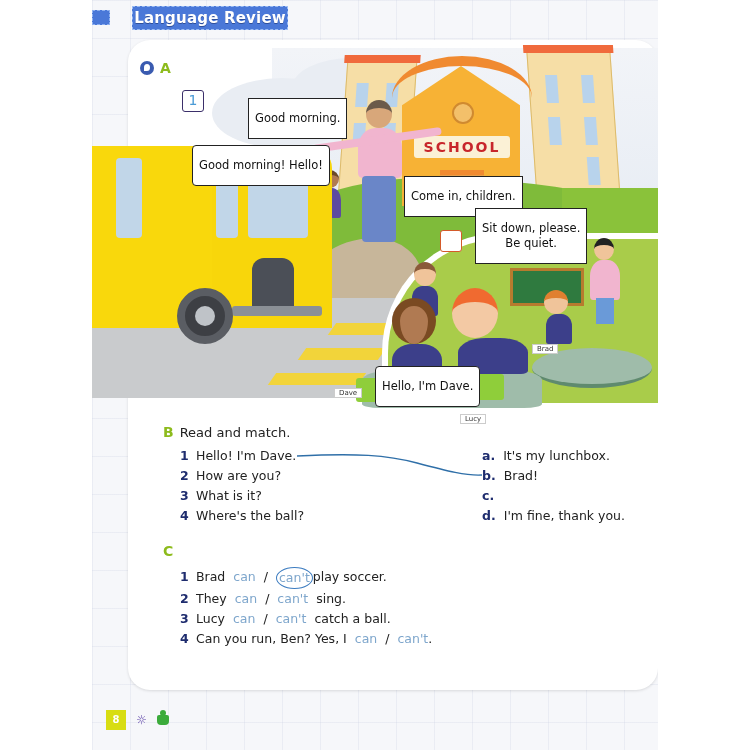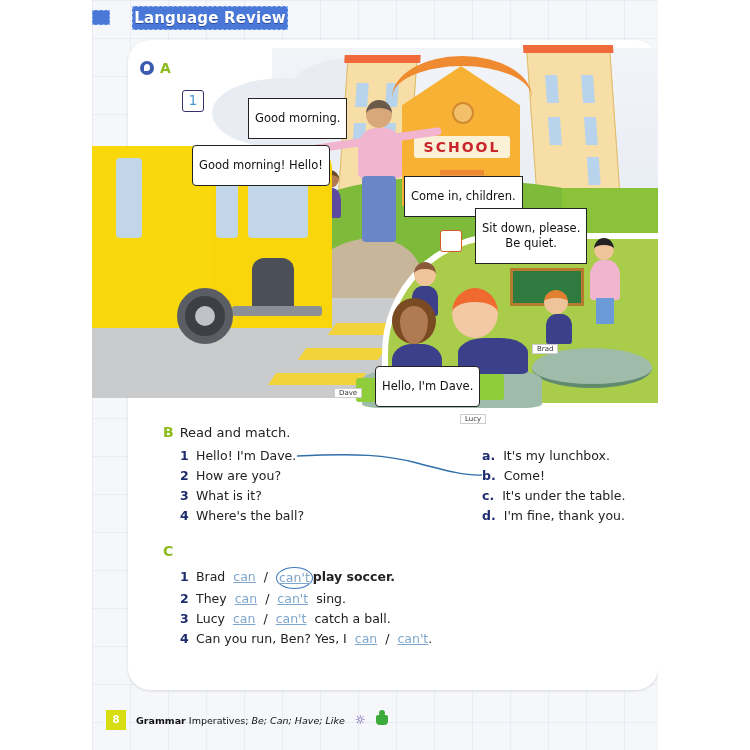--- a/index.html
+++ b/index.html
@@ -90,21 +90,21 @@
   .chair { position:absolute; background:#8fce3a; border-radius:3px; }
 
   
   .sec-title { position:absolute; font-size:13px; color:#222; display:flex; gap:6px; align-items:baseline; }
   .list { position:absolute; font-size:12.5px; color:#222; line-height:20px; }
   .list .row { display:flex; gap:8px; white-space:nowrap; }
   .list .n { color:#1e2c6e; font-weight:bold; width:8px; }
   .list .ans-l { color:#1e2c6e; font-weight:bold; }
   .match-line { position:absolute; left:205px; top:447px; width:185px; height:30px; }
 
-  .opt { color:#7ea6cc;text-decoration:underline; }
+  .opt { color:#7ea6cc; }
   .opt.circled { border:1.5px solid #3c7cc0; border-radius:50%; padding:0 2px; }
 
   
   .footer { position:absolute; left:14px; top:710px; display:flex; align-items:center; gap:10px; }
   .page-num { width:20px; height:20px; background:#d8dd12; color:#fff; font-size:10px; font-weight:bold; text-align:center; line-height:20px; }
   .footer-text { font-size:9.5px; color:#111; white-space:nowrap; }
   .footer-text b { font-weight:bold; }
   .footer-text i { font-style:italic; }
   .bulb-icon { color:#5a3fa6; font-size:12px; }
   .reader-icon { width:12px; height:10px; background:#3bab3b; border-radius:2px 2px 4px 4px; position:relative; }
@@ -257,43 +257,42 @@
   <svg class="match-line" viewBox="0 0 185 30">
     <path d="M0 9 C 60 6, 90 8, 120 16 S 170 29, 185 28" stroke="#2f6fa8" stroke-width="1.4" fill="none"></path>
   </svg>
   <div class="list" style="left:390px;top:446px;">
     <div class="row">
         <span class="ans-l">a.</span>
         <span>It's my lunchbox.</span>
       </div>
     <div class="row">
         <span class="ans-l">b.</span>
-        <span>Come!</span>
+        <span>Brad!</span>
       </div>
     <div class="row">
         <span class="ans-l">c.</span>
-        <span>It's under the table.</span>
       </div>
     <div class="row">
         <span class="ans-l">d.</span>
         <span>I'm fine, thank you.</span>
       </div>
   </div>
 
   <div class="sec-title" style="left:71px;top:543px;">
     <span class="letter">C</span>
   </div>
   <div class="list" style="left:88px;top:567px;">
     <div class="row">
       <span class="n">1</span>
       <span>Brad</span>
       <span class="opt">can</span>
       <span>/</span>
       <span class="opt circled">can't</span>
-      <span style="margin-left:-8px;font-weight:bold;">play soccer.</span>
+      <span style="margin-left:-8px;">play soccer.</span>
     </div>
     <div class="row">
       <span class="n">2</span>
       <span>They</span>
       <span class="opt">can</span>
       <span>/</span>
       <span class="opt">can't</span>
       <span>sing.</span>
     </div>
     <div class="row">
@@ -309,25 +308,17 @@
       <span>Can you run, Ben? Yes, I</span>
       <span class="opt">can</span>
       <span>/</span>
       <span class="opt">can't</span>
       <span style="margin-left:-8px;">.</span>
     </div>
   </div>
 
   <div class="footer">
     <div class="page-num">8</div>
-    <div class="footer-text">
-      <b>Grammar</b>
-      <span>Imperatives;</span>
-      <i>Be;</i>
-      <i>Can;</i>
-      <i>Have;</i>
-      <i>Like</i>
-    </div>
     <span class="bulb-icon">☼</span>
     <span class="reader-icon"></span>
   </div>
 
 </div>
 
 </body></html>

